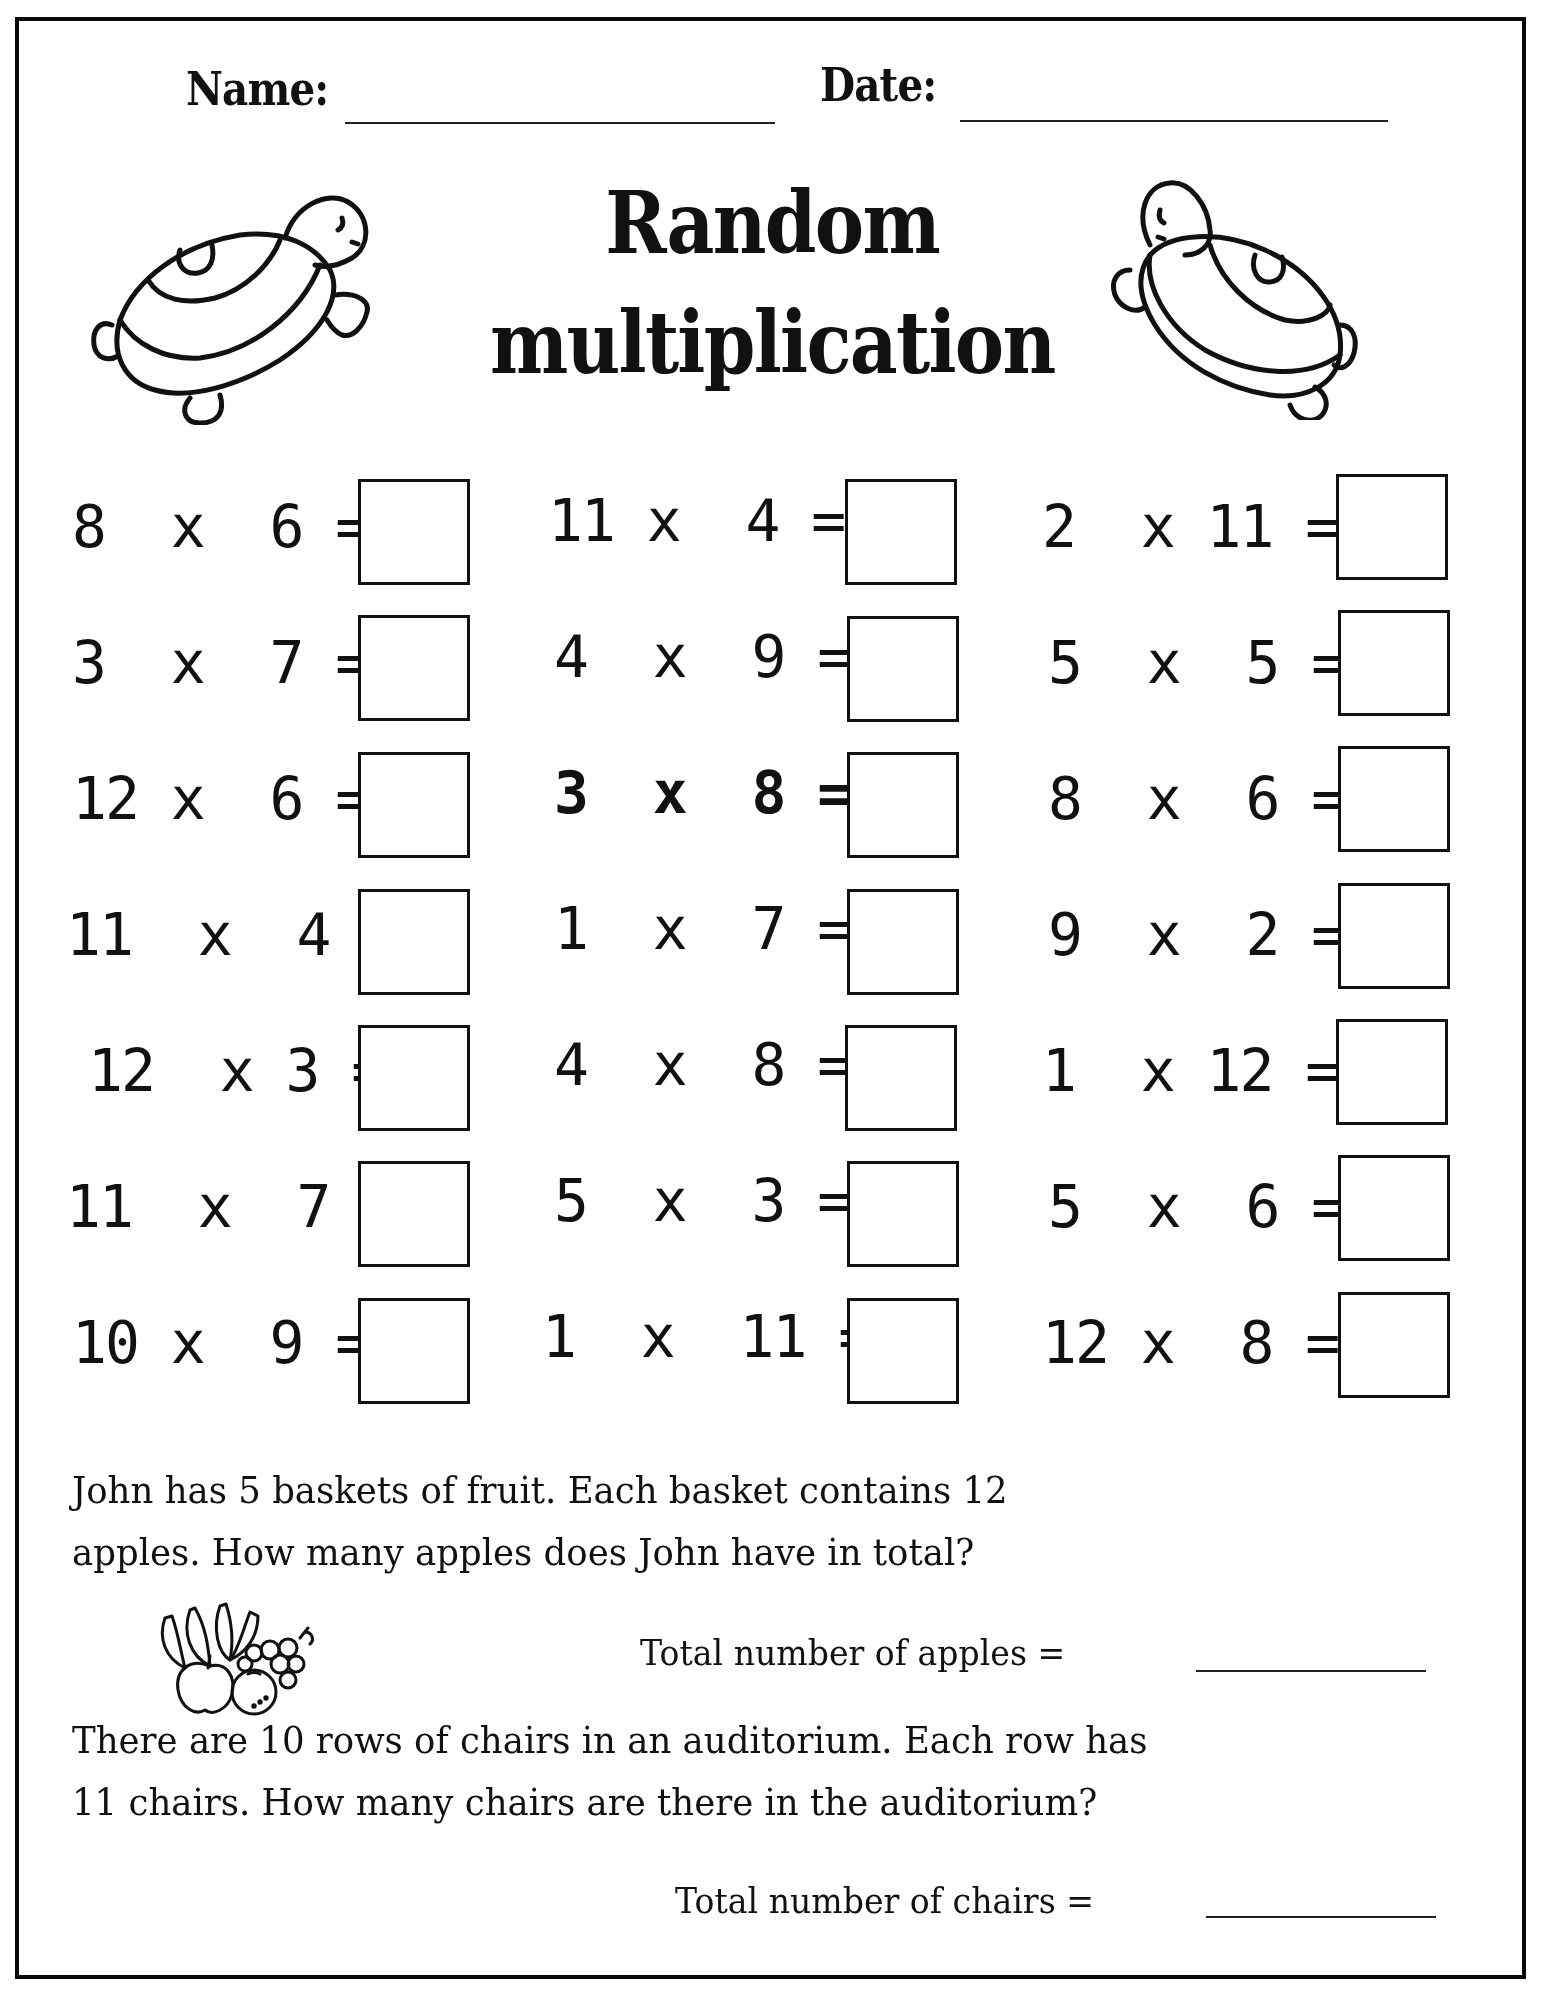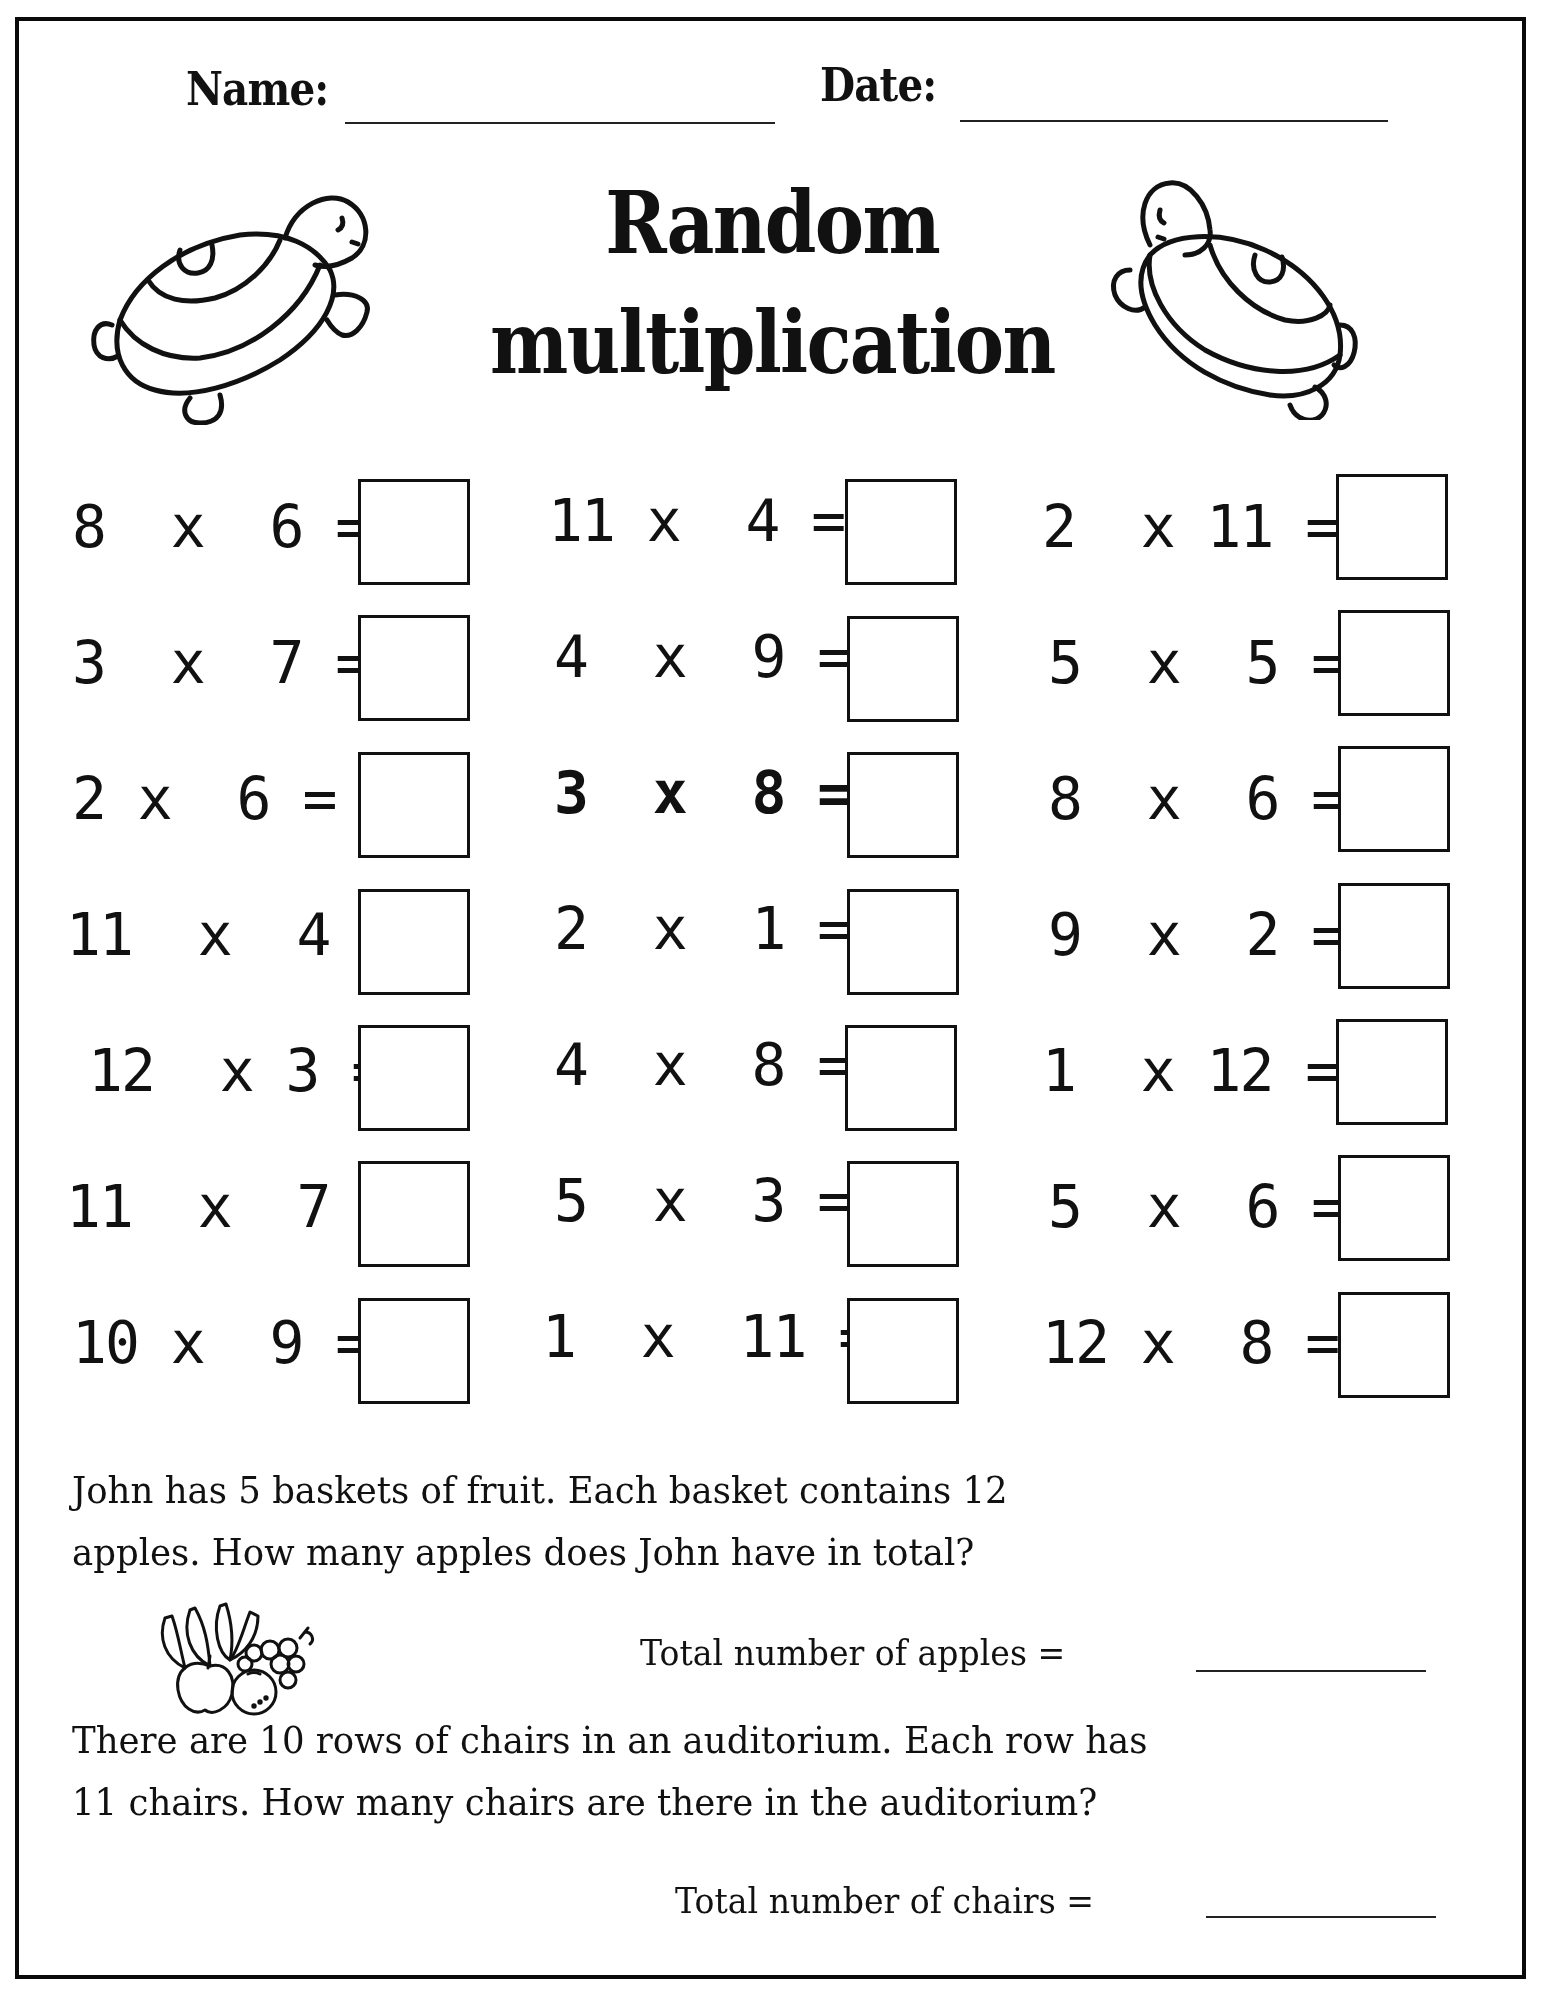--- a/index.html
+++ b/index.html
@@ -165,21 +165,21 @@
   <span class="expr" style="left:0;">8  x  6 =</span>
 </div>
 <div class="answer-box" style="left:358px; top:479px;"></div>
 
 <div class="problem" style="left:72px; top:612px; width:400px;">
   <span class="expr" style="left:0;">3  x  7 =</span>
 </div>
 <div class="answer-box" style="left:358px; top:615px;"></div>
 
 <div class="problem" style="left:72px; top:748px; width:400px;">
-  <span class="expr" style="left:0;">2 x  6 =</span>
+  <span class="expr" style="left:0;">12 x  6 =</span>
 </div>
 <div class="answer-box" style="left:358px; top:752px;"></div>
 
 <div class="problem" style="left:66px; top:884px; width:400px;">
   <span class="expr" style="left:0;">11  x  4 =</span>
 </div>
 <div class="answer-box" style="left:358px; top:889px;"></div>
 
 <div class="problem" style="left:88px; top:1020px; width:400px;">
   <span class="expr" style="left:0;">12  x 3 =</span>
@@ -205,21 +205,21 @@
   <span class="expr" style="left:0;">4  x  9 =</span>
 </div>
 <div class="answer-box" style="left:847px; top:616px;"></div>
 
 <div class="problem" style="left:554px; top:742px; width:400px;">
   <span class="expr" style="left:0;font-weight:bold;">3  x  8 =</span>
 </div>
 <div class="answer-box" style="left:847px; top:752px;"></div>
 
 <div class="problem" style="left:554px; top:878px; width:400px;">
-  <span class="expr" style="left:0;">2  x  1 =</span>
+  <span class="expr" style="left:0;">1  x  7 =</span>
 </div>
 <div class="answer-box" style="left:847px; top:889px;"></div>
 
 <div class="problem" style="left:554px; top:1014px; width:400px;">
   <span class="expr" style="left:0;">4  x  8 =</span>
 </div>
 <div class="answer-box" style="left:845px; top:1025px;"></div>
 
 <div class="problem" style="left:554px; top:1150px; width:400px;">
   <span class="expr" style="left:0;">5  x  3 =</span>

